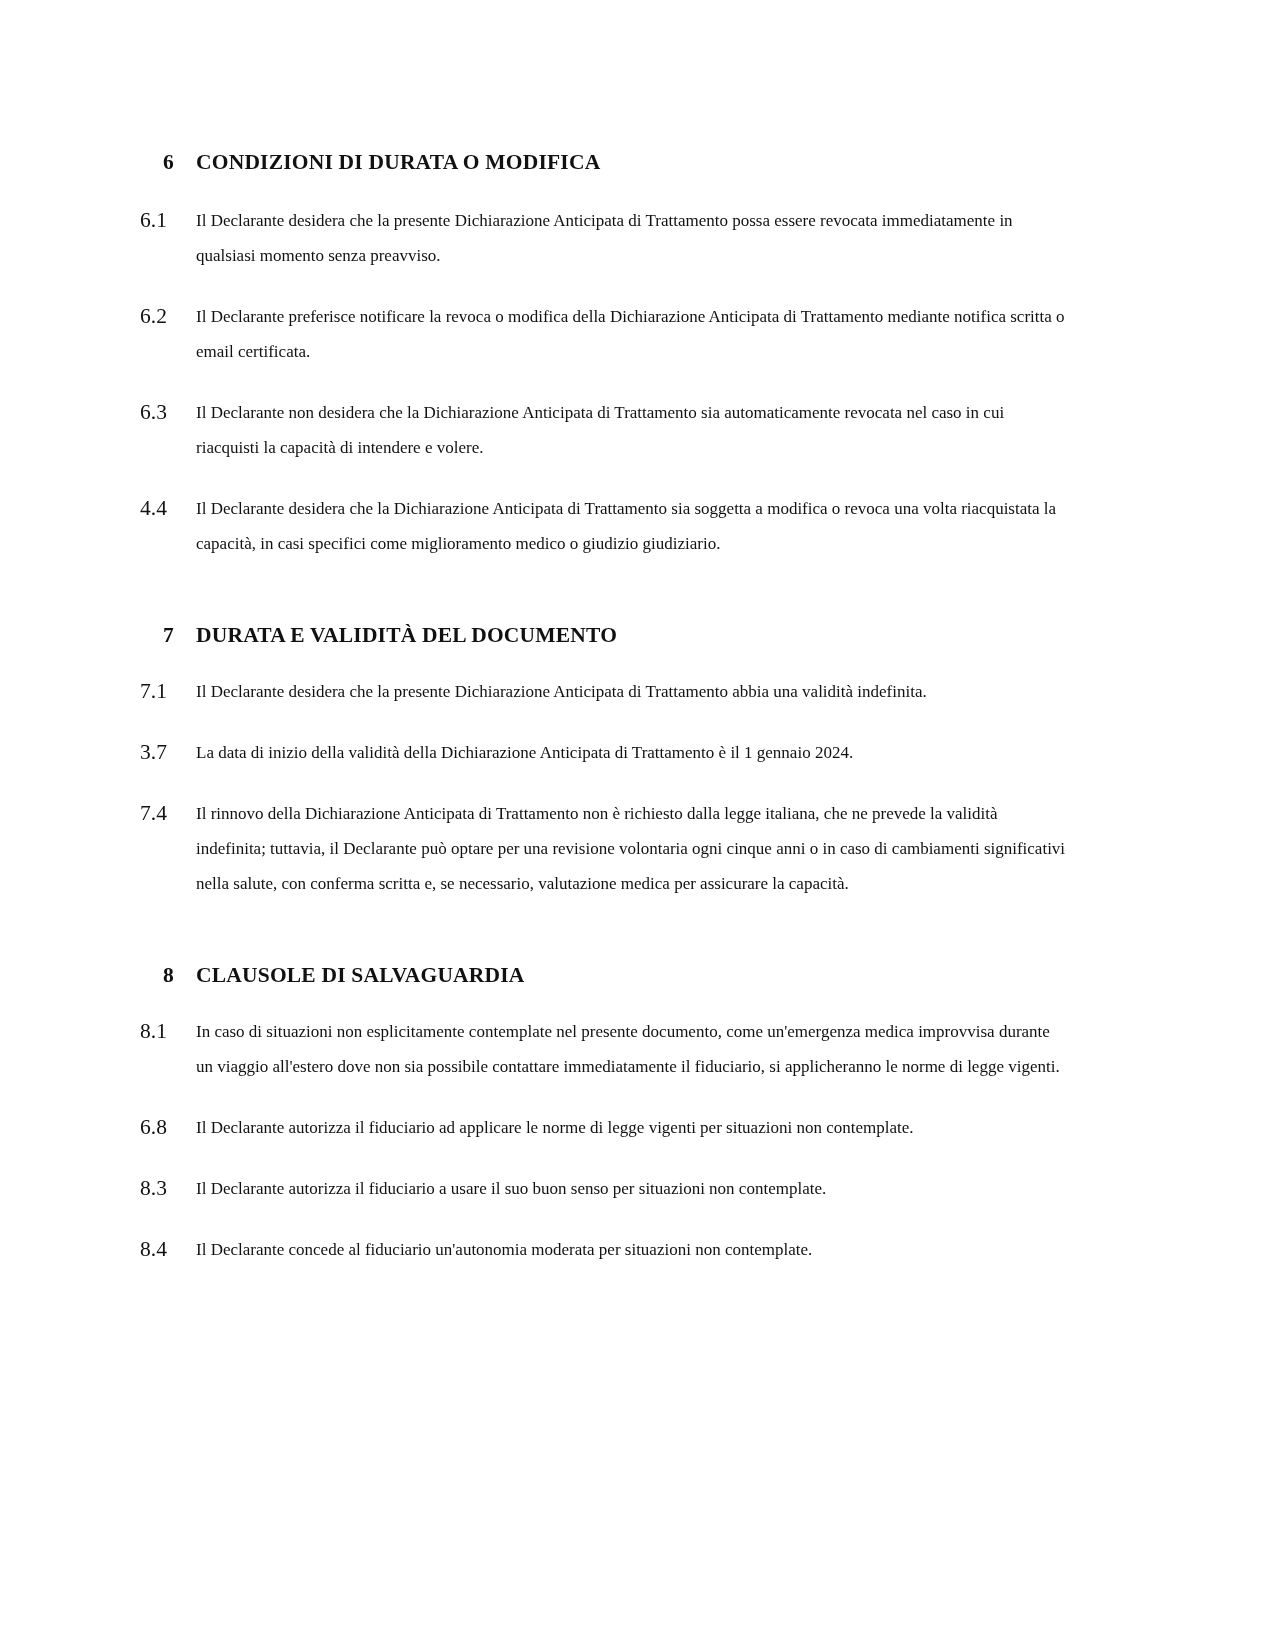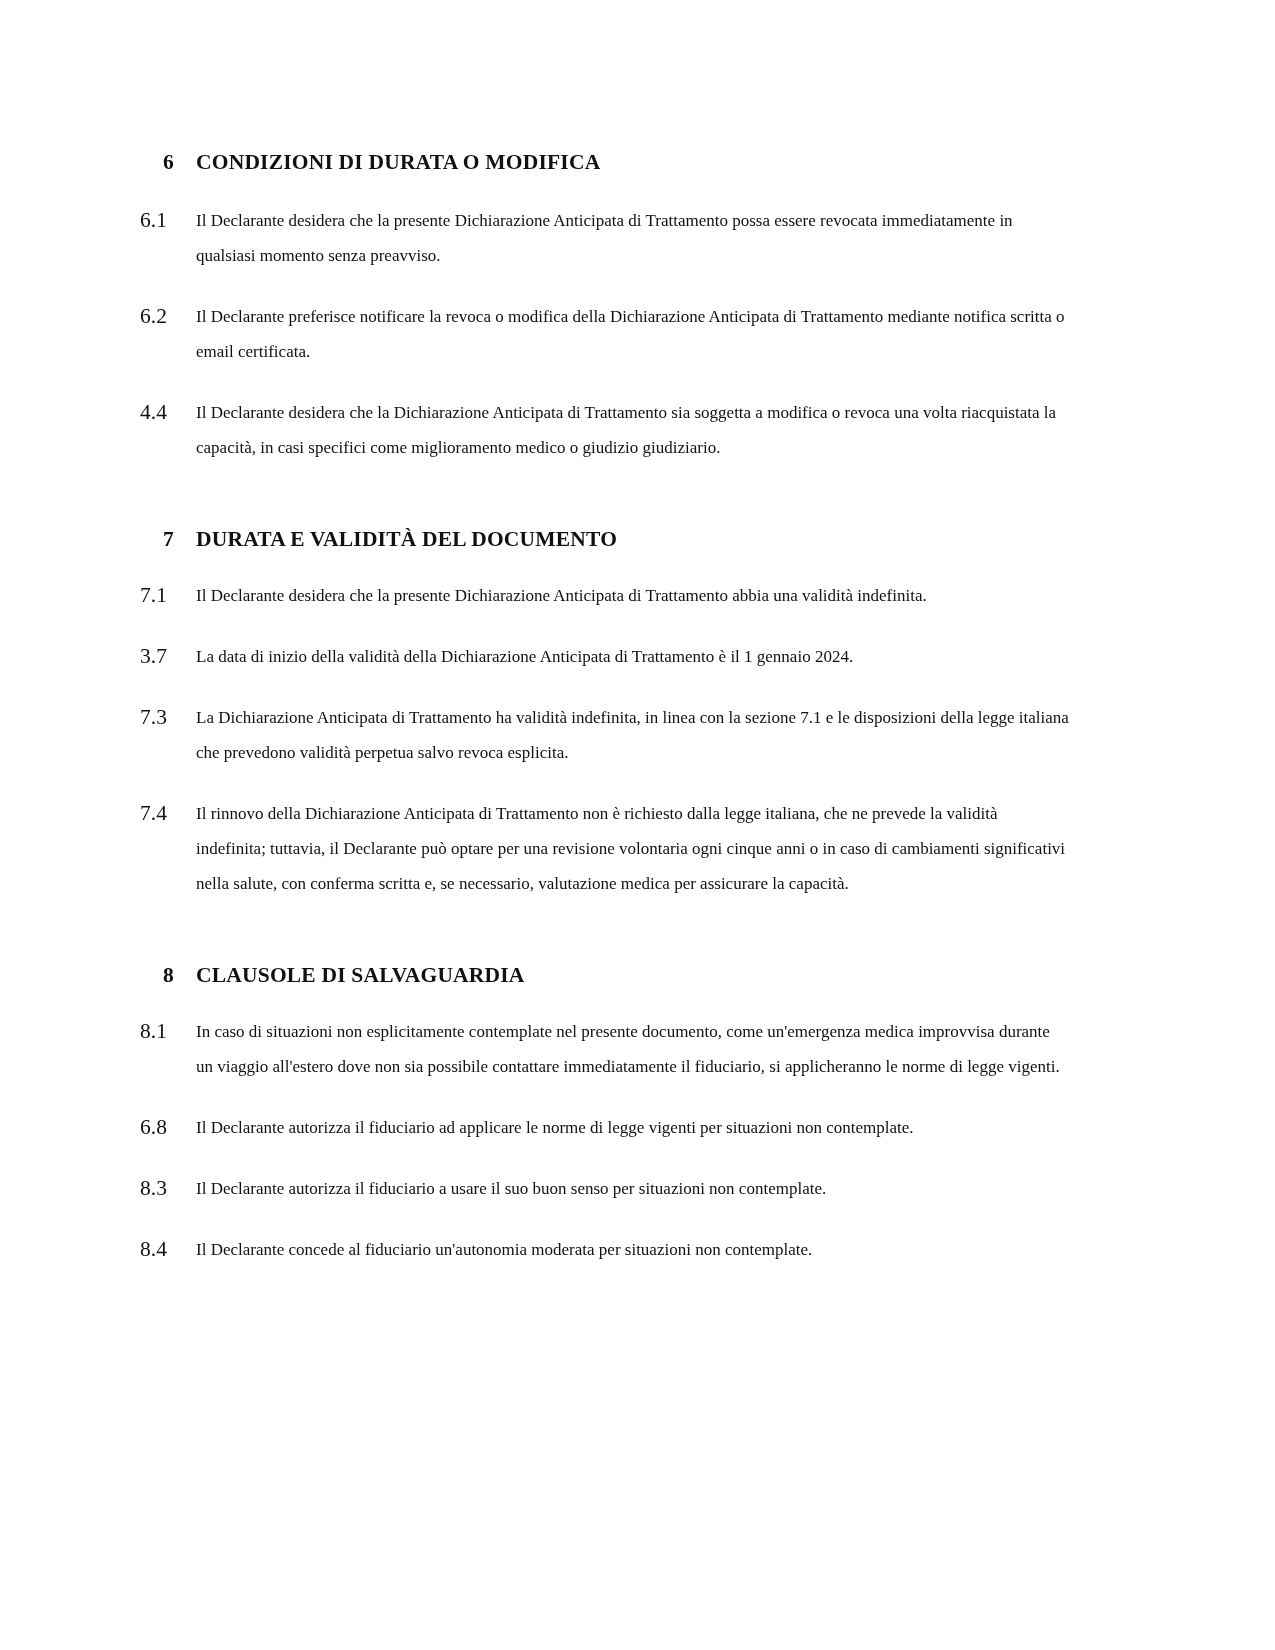--- a/index.html
+++ b/index.html
@@ -83,41 +83,41 @@
     </div>
     <div class="clause">
       <span class="clause-num">6.1</span>
       <span class="clause-text">Il Declarante desidera che la presente Dichiarazione Anticipata di Trattamento possa essere revocata immediatamente in qualsiasi momento senza preavviso.</span>
     </div>
     <div class="clause">
       <span class="clause-num">6.2</span>
       <span class="clause-text">Il Declarante preferisce notificare la revoca o modifica della Dichiarazione Anticipata di Trattamento mediante notifica scritta o email certificata.</span>
     </div>
     <div class="clause">
+      <span class="clause-num">6.3</span>
+      <span class="clause-text">Il Declarante non desidera che la Dichiarazione Anticipata di Trattamento sia automaticamente revocata nel caso in cui riacquisti la capacità di intendere e volere.</span>
+    </div>
+    <div class="clause">
       <span class="clause-num">4.4</span>
       <span class="clause-text">Il Declarante desidera che la Dichiarazione Anticipata di Trattamento sia soggetta a modifica o revoca una volta riacquistata la capacità, in casi specifici come miglioramento medico o giudizio giudiziario.</span>
     </div>
   </div>
 
   <div class="section-block">
     <div class="section-heading">
       <span class="sec-num">7</span>
       <span class="sec-title">DURATA E VALIDITÀ DEL DOCUMENTO</span>
     </div>
     <div class="clause">
       <span class="clause-num">7.1</span>
       <span class="clause-text">Il Declarante desidera che la presente Dichiarazione Anticipata di Trattamento abbia una validità indefinita.</span>
     </div>
     <div class="clause">
       <span class="clause-num">3.7</span>
       <span class="clause-text">La data di inizio della validità della Dichiarazione Anticipata di Trattamento è il 1 gennaio 2024.</span>
-    </div>
-    <div class="clause">
-      <span class="clause-num">7.3</span>
-      <span class="clause-text">La Dichiarazione Anticipata di Trattamento ha validità indefinita, in linea con la sezione 7.1 e le disposizioni della legge italiana che prevedono validità perpetua salvo revoca esplicita.</span>
     </div>
     <div class="clause">
       <span class="clause-num">7.4</span>
       <span class="clause-text">Il rinnovo della Dichiarazione Anticipata di Trattamento non è richiesto dalla legge italiana, che ne prevede la validità indefinita; tuttavia, il Declarante può optare per una revisione volontaria ogni cinque anni o in caso di cambiamenti significativi nella salute, con conferma scritta e, se necessario, valutazione medica per assicurare la capacità.</span>
     </div>
   </div>
 
   <div class="section-block">
     <div class="section-heading">
       <span class="sec-num">8</span>

